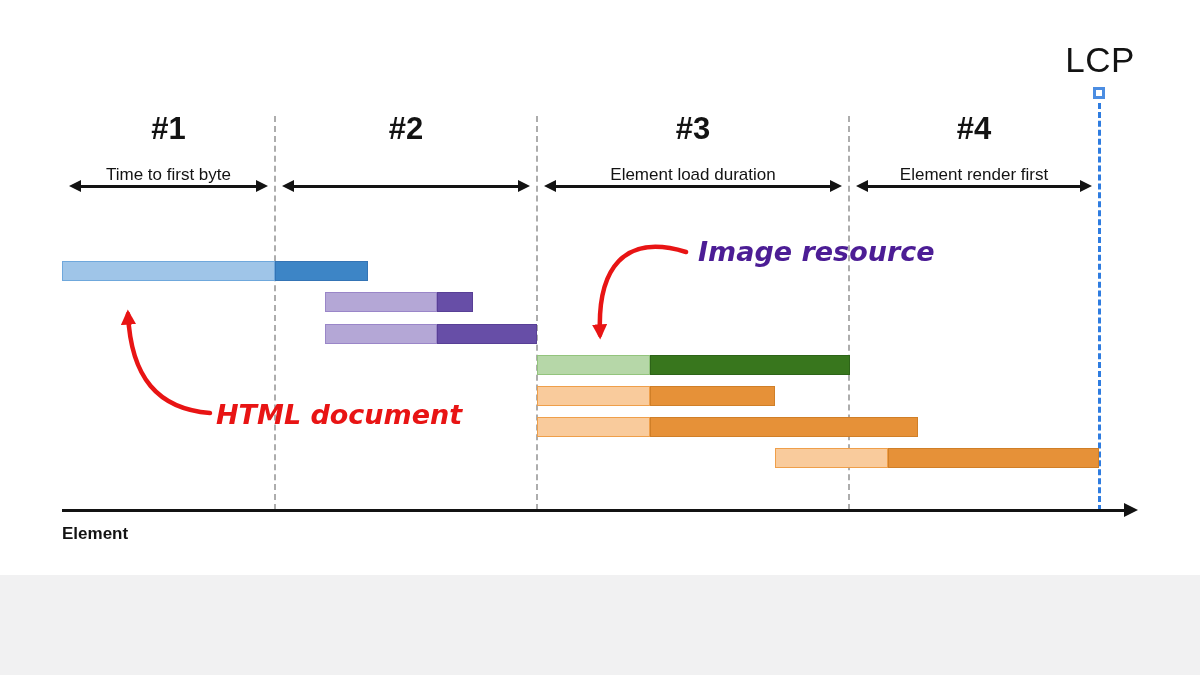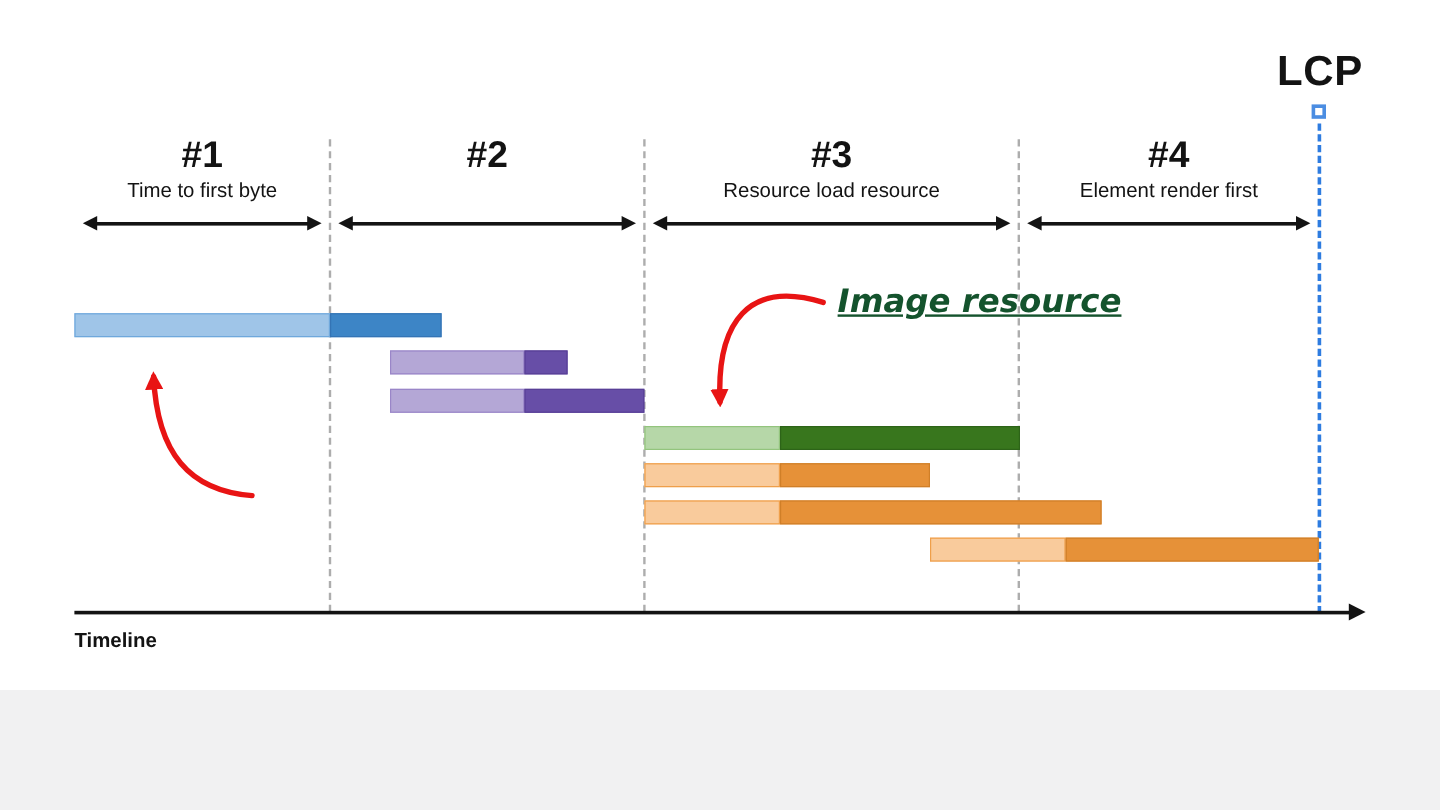--- a/index.html
+++ b/index.html
@@ -1,24 +1,24 @@
 <!DOCTYPE html>
 <html><head>
 <meta charset="utf-8">
 <style>
   html,body{margin:0;padding:0;background:#fff;}
   .canvas{position:relative;width:1200px;height:675px;background:#ffffff;overflow:hidden;
           font-family:"Liberation Sans",sans-serif;color:#131313;}
 
   .lcp-title{position:absolute;left:1056px;top:40px;width:88px;text-align:center;
-             font-size:35px;font-weight:700;letter-spacing:.5px;}
+             font-size:35px;font-weight:400;letter-spacing:.5px;}
 
   .phase{position:absolute;top:112px;text-align:center;}
   .phase-number{font-size:31px;font-weight:700;line-height:34px;}
-  .phase-sub{font-size:17px;font-weight:500;margin-top:3px;}
+  .phase-sub{font-size:17px;font-weight:500;margin-top:19px;}
 
   .phase-arrow{position:absolute;top:180px;height:13px;}
   .phase-arrow .line{position:absolute;left:9px;right:9px;top:5px;height:3px;background:#131313;}
   .phase-arrow .head-l{position:absolute;left:0;top:0;width:0;height:0;
       border-top:6.5px solid transparent;border-bottom:6.5px solid transparent;border-right:12px solid #131313;}
   .phase-arrow .head-r{position:absolute;right:0;top:0;width:0;height:0;
       border-top:6.5px solid transparent;border-bottom:6.5px solid transparent;border-left:12px solid #131313;}
 
   .vsep{position:absolute;top:116px;height:394px;width:0;border-left:2px dashed #adadad;}
 
@@ -60,21 +60,21 @@
       <div class="phase" style="left: 275px; width: 262px;">
         <div class="phase-number">#2</div>
       </div>
       <div class="phase-arrow" style="left: 282px; width: 248px;">
         <span class="head-l"></span>
         <span class="line"></span>
         <span class="head-r"></span>
       </div>
       <div class="phase" style="left: 537px; width: 312px;">
         <div class="phase-number">#3</div>
-        <div class="phase-sub">Resource load resource</div>
+        <div class="phase-sub">Element load duration</div>
       </div>
       <div class="phase-arrow" style="left: 544px; width: 298px;">
         <span class="head-l"></span>
         <span class="line"></span>
         <span class="head-r"></span>
       </div>
       <div class="phase" style="left: 849px; width: 250px;">
         <div class="phase-number">#4</div>
         <div class="phase-sub">Element render first</div>
       </div>
@@ -113,23 +113,24 @@
   <svg class="overlay" width="1200" height="675" viewBox="0 0 1200 675">
     <defs>
       <marker id="redhead" viewBox="0 0 10 10" refX="7" refY="5" markerWidth="3.4" markerHeight="3.4" orient="auto">
         <path d="M0,0 L10,5 L0,10 Z" fill="#e81414"></path>
       </marker>
     </defs>
     <path d="M 210 413 C 158 409, 131 378, 128 314" fill="none" stroke="#e81414" stroke-width="4.5" stroke-linecap="round" marker-end="url(#redhead)"></path>
     <path d="M 686 252 C 624 233, 597 268, 600 335" fill="none" stroke="#e81414" stroke-width="4.5" stroke-linecap="round" marker-end="url(#redhead)"></path>
   </svg>
 
-  <div class="annot" id="annot-image-resource" style="left: 698px; top: 236px; color: #14532d; text-decoration: underline;">Image resource</div>
+  <div class="annot" id="annot-html-document" style="left: 216px; top: 399px; color: rgb(232, 20, 20);">HTML document</div>
+  <div class="annot" id="annot-image-resource" style="left: 698px; top: 236px; color: #4c1d95;">Image resource</div>
 
   <div class="axis"></div>
   <div class="axis-head"></div>
-  <div class="axis-label">Timeline</div>
+  <div class="axis-label">Element</div>
 
   <div class="legend-strip">
     <div id="legend-items"></div>
   </div>
 
 </div>
 
 </body></html>

